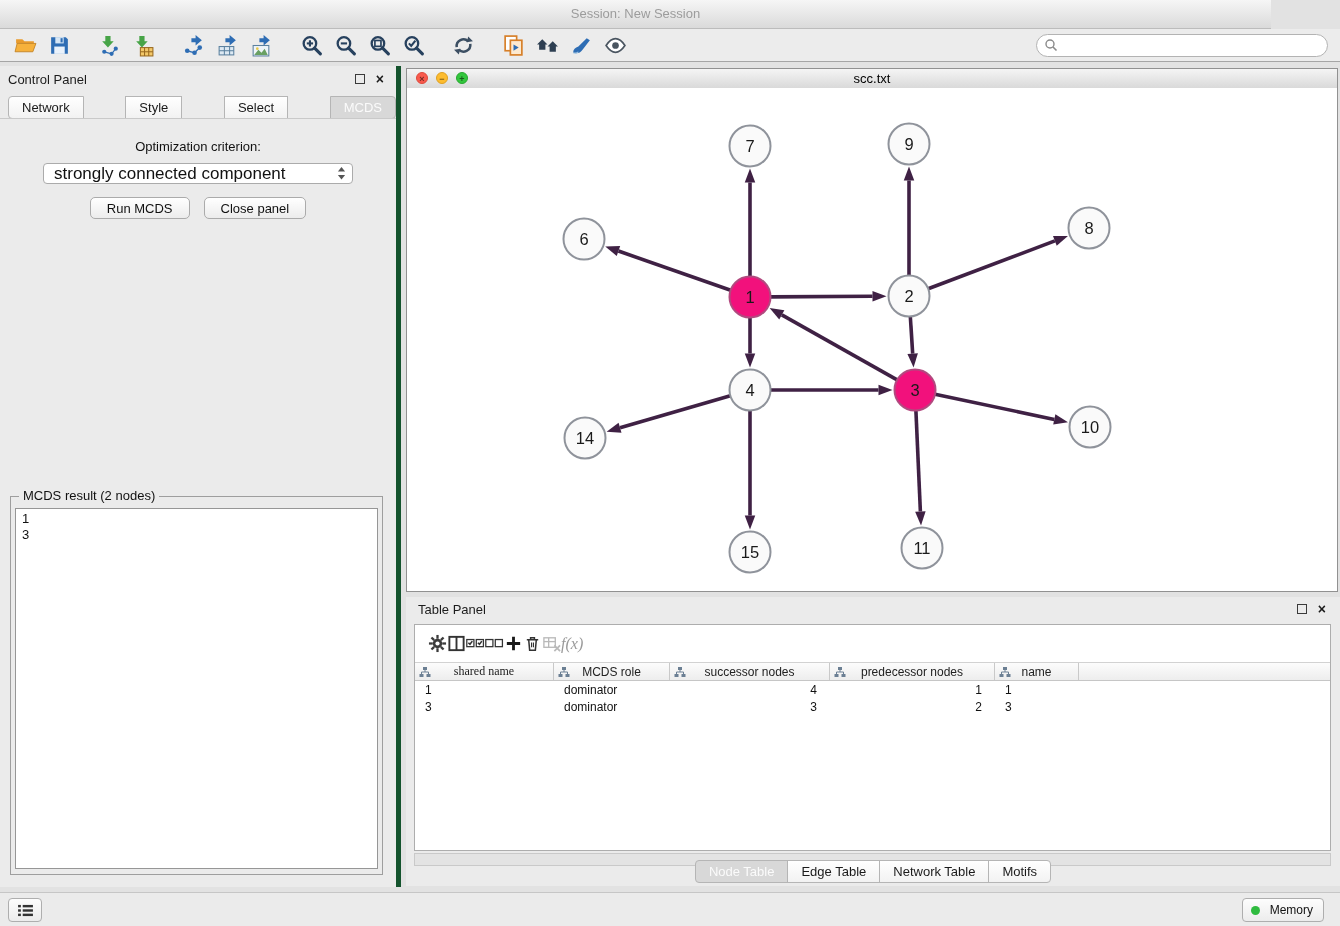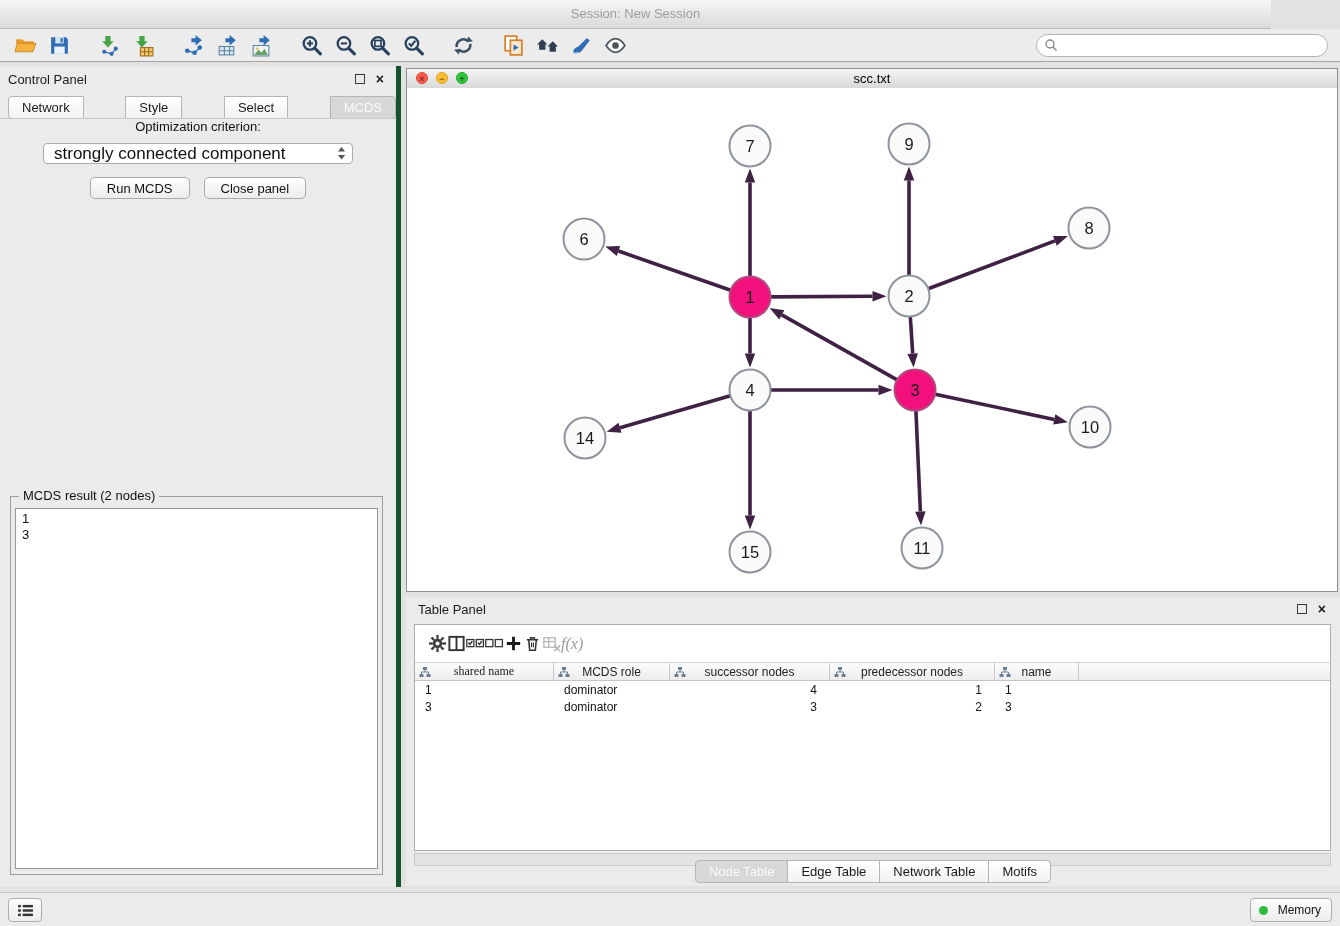--- a/index.html
+++ b/index.html
@@ -48,21 +48,21 @@
   .panel-hd .x{font-size:14px;font-weight:bold;color:#1c1c1c;line-height:1;}
   .tabrow{display:flex;justify-content:space-between;margin-top:4px;margin-left:8px;}
   .tab{
     font-size:13px;height:21px;line-height:21px;padding:0 13px;color:#1a1a1a;
     background:linear-gradient(#ffffff,#f2f2f2);border:1px solid #b5b5b5;margin-left:-1px;
   }
   .tab.first{border-radius:4px 0 0 4px;margin-left:0;}
   .tab.last{border-radius:0 4px 4px 0;}
   .tab.active{background:#d8d8d8;color:#fbfbfb;}
   .cpanel-body{position:absolute;left:0;right:0;top:52px;bottom:0;border-top:1px solid #c9c9c9;}
-  .opt-label{text-align:center;font-size:13px;color:#111;}
+  .opt-label{margin-top:20px;text-align:center;font-size:13px;color:#111;}
   .dropdown{
     width:310px;height:21px;margin:9px auto 0;background:#fff;border:1px solid #ababab;border-radius:4px;
     display:flex;align-items:center;justify-content:space-between;padding:0 6px 0 10px;box-sizing:border-box;
     font-size:17px;color:#111;
   }
   .dropdown .chev{width:9px;height:15px;}
   .btnrow{display:flex;justify-content:center;gap:14px;margin-top:13px;}
   .pbtn{
     font-family:"Liberation Sans",sans-serif;font-size:13px;color:#111;
     height:22px;padding:0 16px;border:1px solid #ababab;border-radius:5px;
@@ -123,21 +123,21 @@
   }
   .tp-tabs{position:absolute;bottom:3px;left:0;right:0;display:flex;justify-content:center;}
 
   
   .statusbar{position:absolute;left:0;top:892px;width:1340px;height:34px;background:#ebebeb;border-top:1px solid #c6c6c6;box-sizing:border-box;}
   .sb-left{
     position:absolute;left:8px;top:5px;width:32px;height:22px;border:1px solid #aeaeae;border-radius:4px;
     background:linear-gradient(#fdfdfd,#ececec);display:flex;align-items:center;justify-content:center;
   }
   .memory-btn{
-    position:absolute;right:8px;top:5px;height:22px;padding:0 10px 0 8px;border:1px solid #aeaeae;border-radius:4px;
+    position:absolute;right:16px;top:5px;height:22px;padding:0 10px 0 8px;border:1px solid #aeaeae;border-radius:4px;
     background:linear-gradient(#fdfdfd,#ececec);display:flex;align-items:center;gap:10px;font-size:12px;color:#111;
   }
   .memory-btn .dot{width:9px;height:9px;border-radius:50%;background:#2fbb3f;}
 </style>
 </head>
 <body>
 
 <div class="titlebar">
   <span>Session: New Session</span>
 </div>

